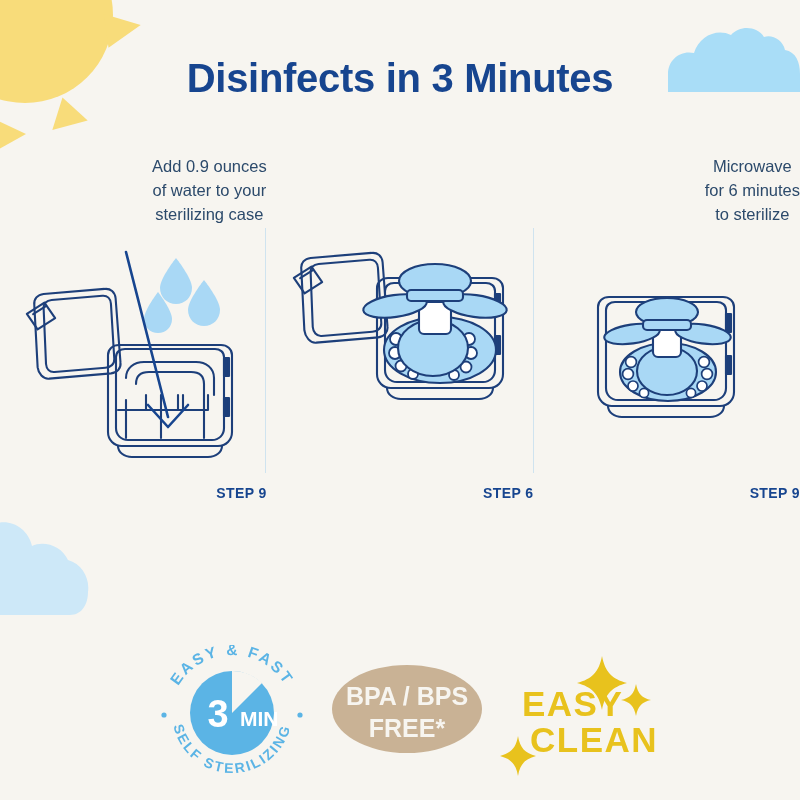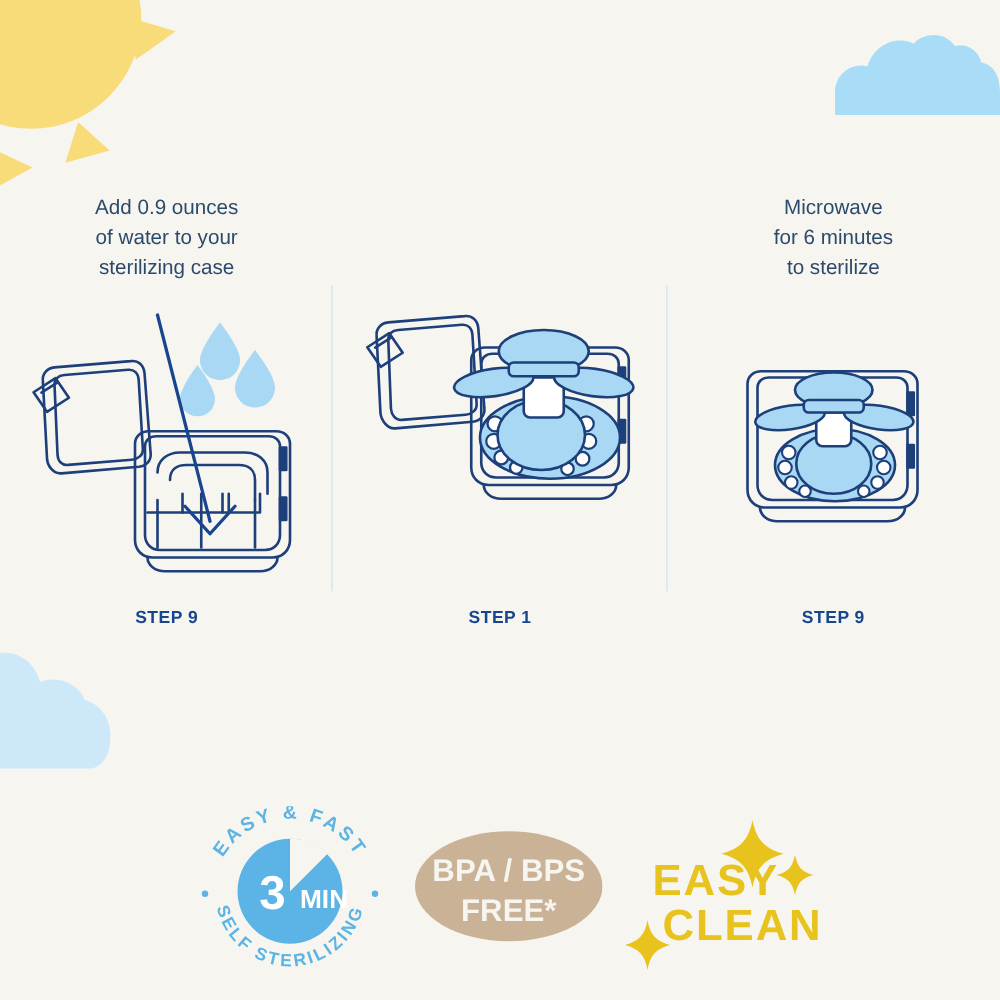--- a/index.html
+++ b/index.html
@@ -50,21 +50,21 @@
     left: 0;
     width: 800px;
     height: 350px;
     display: flex;
   }
   .step-col {
     position: relative;
     flex: 1 1 0;
     display: flex;
     flex-direction: column;
-    align-items: center;
+    align-items: flex-end;
   }
   .step-desc {
     font-size: 16.5px;
     line-height: 1.45;
     color: #2c4a6b;
     text-align: center;
     white-space: pre-line;
     height: 78px;
   }
   .step-art {
@@ -146,20 +146,21 @@
   </svg>
 
   <svg id="cloud-bl-deco" class="deco" viewBox="0 0 150 95" aria-hidden="true">
     <g fill="#cde8f8">
       <path d="M-10 95 L-10 20 C-6 8 10 0 24 4 C40 -2 58 8 62 26
                C74 20 92 26 98 40 C112 44 120 58 118 72
                C118 84 112 95 100 95 Z"></path>
     </g>
   </svg>
 
+  <div id="title">Disinfects in 3 Minutes</div>
 
   <div id="steps">
 
     <div class="divider" id="divider-1"></div>
     <div class="divider" id="divider-2"></div>
 
     <div class="step-col">
       <div class="step-desc">Add 0.9 ounces
 of water to your
 sterilizing case</div>
@@ -273,21 +274,21 @@
             <rect x="136" y="84" width="32" height="32" rx="5" fill="#ffffff" stroke="#1d3f7a" stroke-width="2.1"></rect>
 
             <ellipse cx="112" cy="88" rx="32" ry="11" fill="#a9d8f5" stroke="#1d3f7a" stroke-width="2.1" transform="rotate(-8 112 88)"></ellipse>
             <ellipse cx="192" cy="88" rx="32" ry="11" fill="#a9d8f5" stroke="#1d3f7a" stroke-width="2.1" transform="rotate(8 192 88)"></ellipse>
 
             <ellipse cx="152" cy="63" rx="36" ry="17" fill="#a9d8f5" stroke="#1d3f7a" stroke-width="2.1"></ellipse>
             <rect x="124" y="72" width="56" height="11" rx="4" fill="#a9d8f5" stroke="#1d3f7a" stroke-width="2.1"></rect>
           </g>
         </svg>
       </div>
-      <div class="step-label">STEP 1</div>
+      <div class="step-label">STEP 6</div>
     </div>
 
     <div class="step-col">
       <div class="step-desc">Microwave
 for 6 minutes
 to sterilize</div>
       <div class="step-art">
         <svg width="170" height="150" viewBox="0 0 170 150" aria-hidden="true">
           <g fill="none" stroke="#1d3f7a" stroke-width="2.1" stroke-linecap="round" stroke-linejoin="round">
             <path d="M16 25 C16 19 21 15 27 15 L141 15

